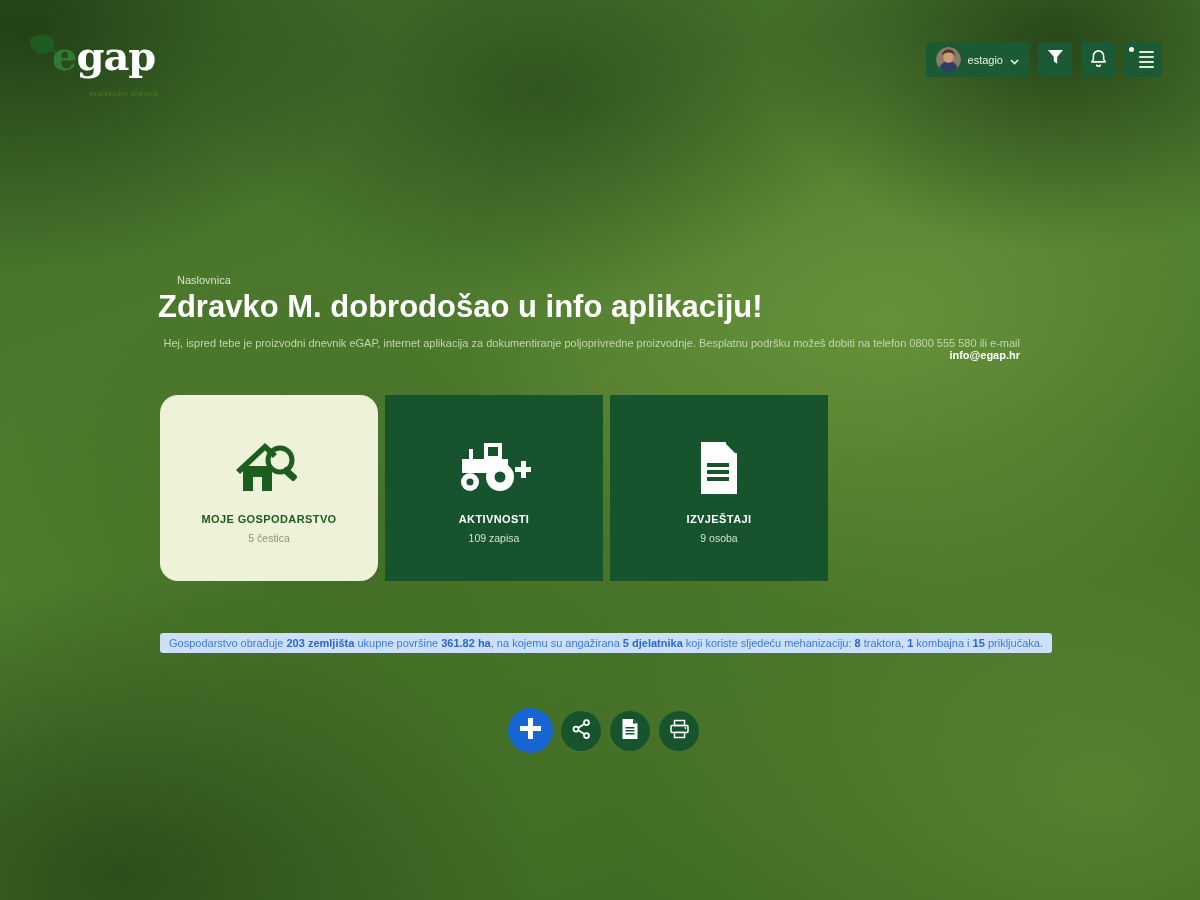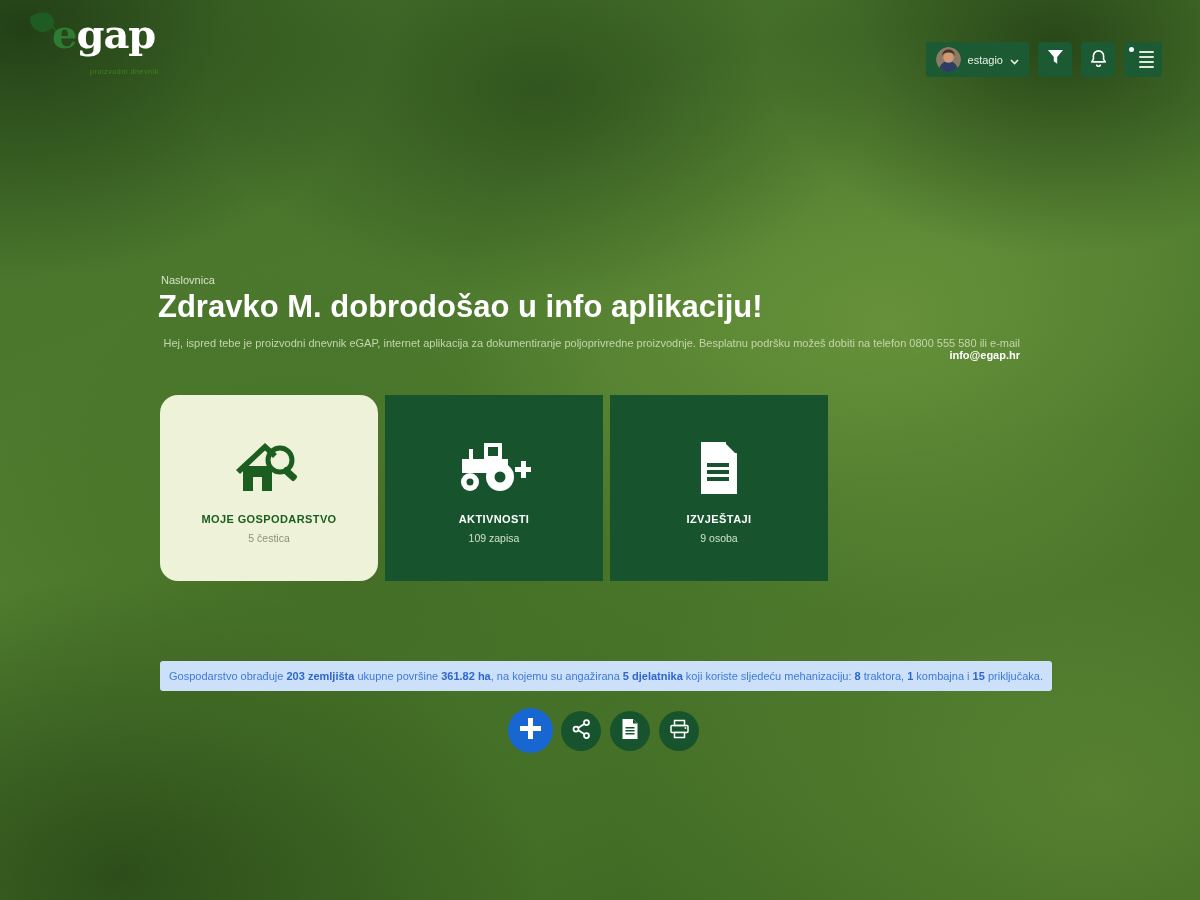--- a/index.html
+++ b/index.html
@@ -14,58 +14,58 @@
       radial-gradient(520px 360px at 2% 3%, rgba(12,32,10,0.60), transparent 70%),
       radial-gradient(480px 300px at 45% 10%, rgba(20,45,14,0.45), transparent 70%),
       radial-gradient(620px 420px at 74% 36%, rgba(132,172,72,0.45), transparent 70%),
       radial-gradient(520px 420px at 28% 62%, rgba(58,98,30,0.50), transparent 70%),
       radial-gradient(700px 520px at 92% 88%, rgba(112,152,62,0.50), transparent 70%),
       radial-gradient(600px 420px at 10% 97%, rgba(24,48,14,0.55), transparent 70%),
       linear-gradient(160deg, #44702a 0%, #507d2f 45%, #3a6420 100%);
   }
 
   
-  .logo { position:absolute; left:30px; top:6px; width:150px; height:80px; cursor:pointer; }
+  .logo { position:absolute; left:30px; top:28px; width:150px; height:80px; cursor:pointer; }
   .logo-leaf { position:absolute; left:-4px; top:4px; }
   .logo-text { position:absolute; left:22px; top:8px; font-family:"DejaVu Serif", serif; font-weight:700; font-size:40px; letter-spacing:-1px; line-height:1; }
   .logo-e { color:#2f7b33; }
   .logo-rest { color:#ffffff; }
   .logo-tagline { position:absolute; left:60px; top:62px; font-size:7px; color:#44801f; letter-spacing:0.6px; white-space:nowrap; }
 
   .header-right { position:absolute; top:42px; right:38px; display:flex; gap:9px; height:35px;padding-left:32px; }
   .hbtn { background:#1b5a32; border-radius:3px; display:flex; align-items:center; justify-content:center; cursor:pointer; position:relative; }
   .user-chip { padding:0 10px; gap:7px; }
   .avatar { width:25px; height:25px; border-radius:50%; overflow:hidden; flex:0 0 auto; }
   .user-name { color:#e9f1e3; font-size:11px; }
   .icon-btn { width:34px; }
   .menu-btn { width:38px; }
   .menu-lines { display:flex; flex-direction:column; gap:2.5px; margin-left:6px; }
   .menu-lines i { display:block; width:15px; height:2.5px; background:#dfe9dc; border-radius:1px; }
   .menu-dot { position:absolute; left:5px; top:5px; width:5px; height:5px; border-radius:50%; background:#ffffff; }
 
   
-  .breadcrumb { position:absolute; left:161px; top:274px; font-size:11px; color:#d6e2cb; cursor:pointer; }
+  .breadcrumb { position:absolute; left:177px; top:274px; font-size:11px; color:#d6e2cb; cursor:pointer; }
   .page-title { position:absolute; left:158px; top:289px; font-size:31px; font-weight:700; color:#ffffff; }
   .subtitle { position:absolute; left:160px; top:337px; width:860px; font-size:11px; color:#c3d6ad;text-align:right; }
   .subtitle a { color:#ffffff; font-weight:700; text-decoration:none; }
 
   
   .cards { position:absolute; left:160px; top:395px; display:grid; grid-template-columns:repeat(4,218px); gap:7px; }
   .card { height:186px; display:flex; flex-direction:column; align-items:center; cursor:pointer; }
   .card.dark { background:#17542d; color:#ffffff; }
   .card.light { background:#eef2d8; color:#1b5e20;border-radius:18px; }
   .card .icon-wrap { margin-top:40px; height:66px; display:flex; align-items:center; justify-content:center; }
   .card-title { margin-top:12px; font-size:11px; font-weight:700; letter-spacing:0.4px; }
   .card.light .card-title { color:#1b5e20; }
   .card-sub { margin-top:7px; font-size:10.5px; }
   .card.light .card-sub { color:#8b9376; }
   .card.dark .card-sub { color:#cfe0cd; }
 
   
-  .infobar { position:absolute; left:160px; top:661px; width:892px; height:30px; background:#cde0fa; border-radius:3px; display:flex; align-items:center; justify-content:center; font-size:11px; color:#3b7ad9; white-space:pre; }
+  .infobar { position:absolute; left:160px; top:633px; width:892px; height:20px; background:#cde0fa; border-radius:3px; display:flex; align-items:center; justify-content:center; font-size:11px; color:#3b7ad9; white-space:pre; }
   .infobar .b { font-weight:700; color:#2d66cc; }
 
   
   .fab { position:absolute; border-radius:50%; display:flex; align-items:center; justify-content:center; cursor:pointer; }
   .fab-add   { left:508px; top:708px; width:45px; height:45px; background:#1766d1; }
   .fab-share { left:561px; top:711px; width:40px; height:40px; background:#17542d; }
   .fab-doc   { left:610px; top:711px; width:40px; height:40px; background:#17542d; }
   .fab-print { left:659px; top:711px; width:40px; height:40px; background:#17542d; }
 </style>
 </head>

